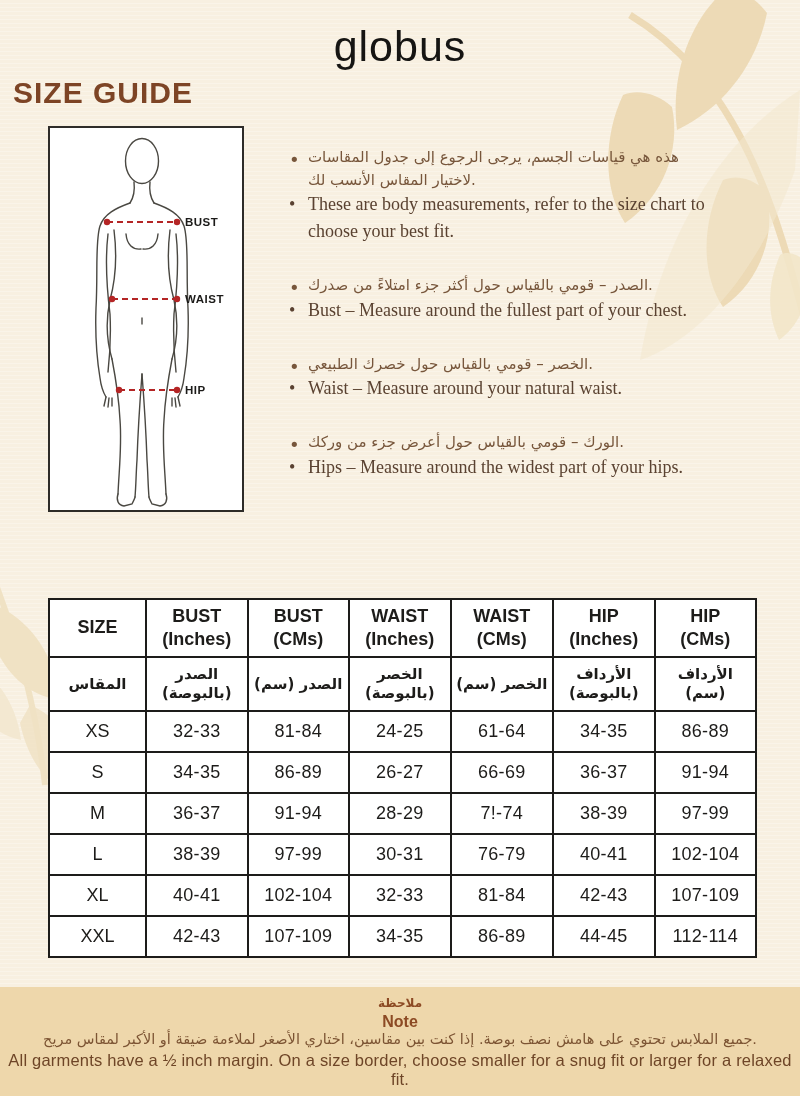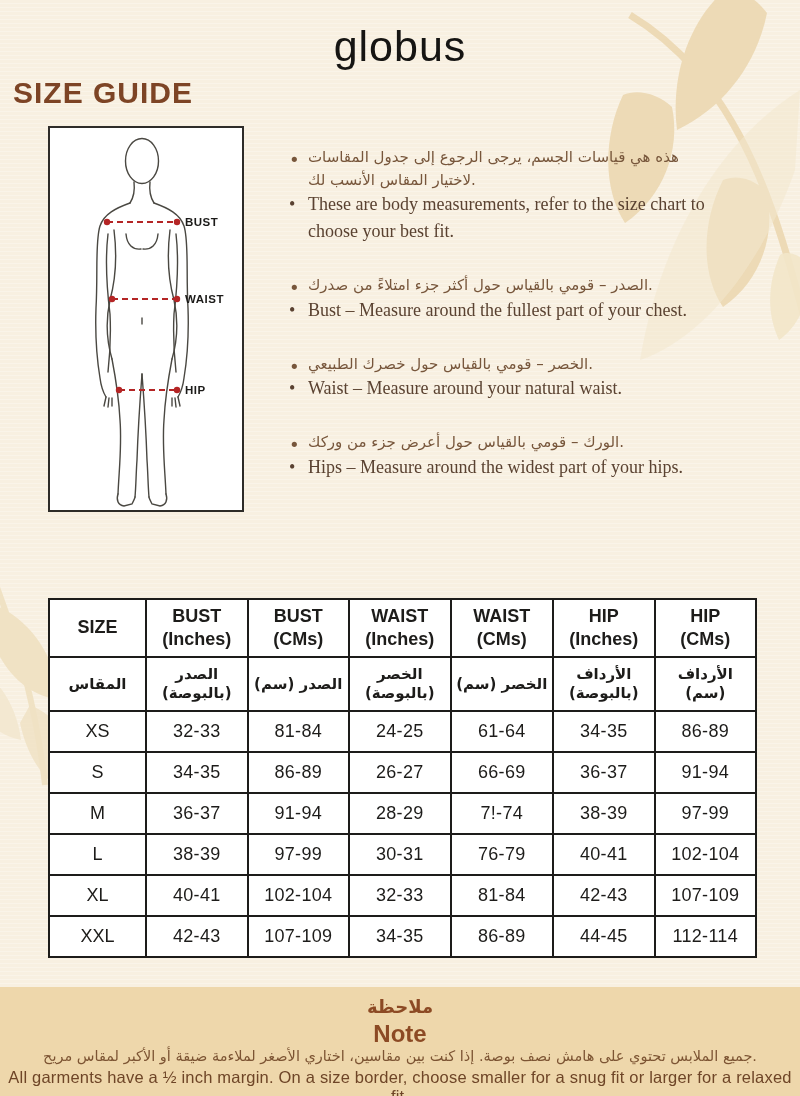--- a/index.html
+++ b/index.html
@@ -59,22 +59,22 @@
   tr.hdr-ar th { height:54px; font-size:15px; font-weight:700; line-height:1.25;
                  font-family:"DejaVu Sans", sans-serif; }
   tr.data-row th { height:41px; font-size:18px; font-weight:400; }
   tr.data-row td { height:41px; font-size:18px; font-weight:400; letter-spacing:.3px; }
 
   
   .note {
     position:absolute; left:0; top:987px; width:800px; height:109px;
     background:#eed7ab; text-align:center; padding-top:9px;
   }
-  .note .t-ar { font-family:"DejaVu Sans", sans-serif; font-size:18px; font-weight:700; color:#8c4a24; }
-  .note .t-en { font-size:24px; font-weight:700; color:#8c4a24; margin-top:3px; }
+  .note .t-ar { font-family:"DejaVu Sans", sans-serif; font-size:12px; font-weight:700; color:#8c4a24; }
+  .note .t-en { font-size:16px; font-weight:700; color:#8c4a24; margin-top:3px; }
   .note .b-ar { font-family:"DejaVu Sans", sans-serif; font-size:14.5px; color:#7c5433; }
   .note .b-en { font-size:16.5px; color:#6e4527; margin-top:4px; letter-spacing:.2px; }
 </style>
 </head>
 <body>
 
 <div class="page">
 
   <svg class="decor" style="right:-15px; top:-15px; width:240px; height:360px;" viewBox="0 0 240 360">
     <path d="M235,355 C210,260 185,160 120,85 C100,62 80,45 55,30" fill="none" stroke="#eddab6" stroke-width="7"></path>

